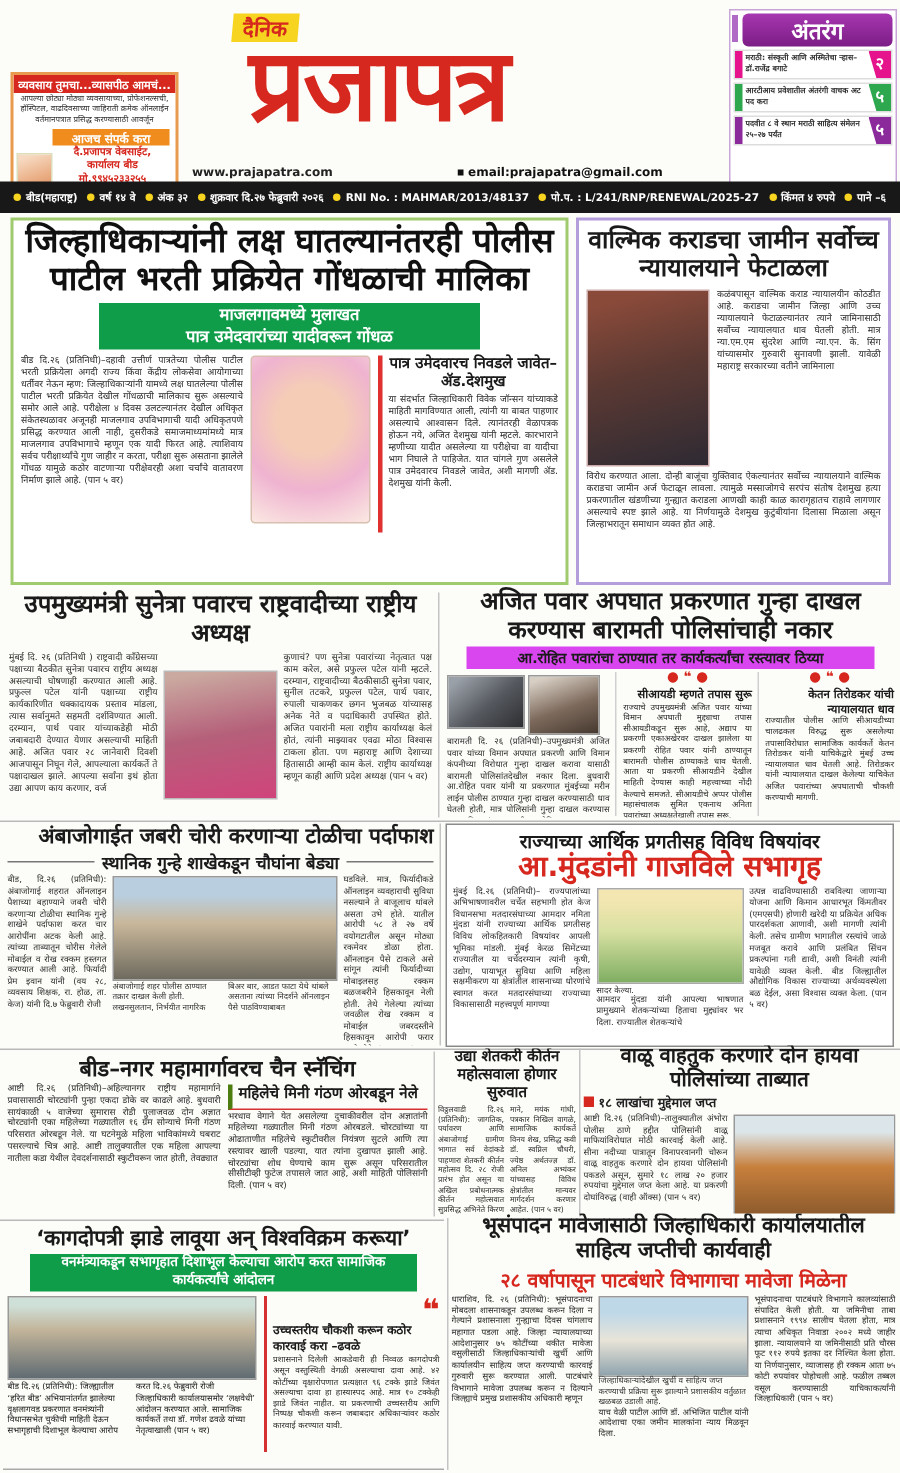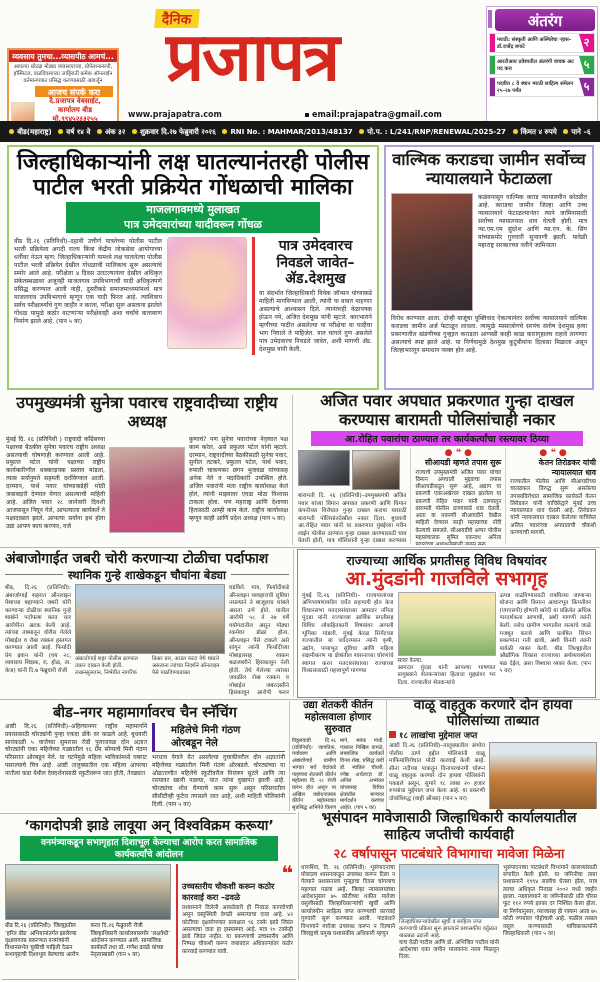--- a/index.html
+++ b/index.html
@@ -46,21 +46,21 @@
 
   
   .lead-article { left:7px; top:145px; width:372px; height:245px; border:2px solid #9fca6e; background:#fff; padding:3px 5px; }
   .lead-headline { font-size:22px; font-weight:900; text-align:center; line-height:1.12; color:#101010; }
   .green-box { width:254px; margin:3px auto 0; background:#0f9d4a; color:#fff; font-size:11px; font-weight:bold; text-align:center; line-height:1.3; padding:1px 20px; }
   .lead-body { display:flex; gap:5px; margin-top:4px; height:118px; }
   .lead-col1 { width:148px; font-size:6.1px; }
   .cartoon { width:80px; height:112px; border:1px solid #d8c0b0; border-radius:3px;
     background:radial-gradient(circle at 50% 38%,#f5cdb6 28%,#efb3d0 60%,#fbe9e2 100%); }
   .lead-col2 { flex:1; border-left:3px solid #e03131; padding-left:4px; }
-  .lead-col2-head { font-size:14px; font-weight:800; text-align:center; line-height:1.2; margin-bottom:2px; }
+  .lead-col2-head { font-size:10px; font-weight:800; text-align:center; line-height:1.2; margin-bottom:2px; }
   .lead-col2-body { font-size:6.1px; }
 
   .karad-article { left:384px; top:145px; width:210px; height:245px; border:2px solid #b39ddb; background:#fff; padding:4px 5px; }
   .karad-headline { font-size:16.5px; font-weight:900; text-align:center; line-height:1.15; }
   .karad-row { display:flex; gap:5px; margin-top:4px; }
   .karad-photo { width:82px; height:118px; border:1px solid #caa;
     background:linear-gradient(165deg,#8a4a3a 8%,#5d3a33 45%,#2e2a33 100%); }
   .karad-text { flex:1; font-size:6.05px; }
   .karad-below { margin-top:3px; font-size:6.05px; height:66px; }
 
@@ -80,21 +80,21 @@
   .mini-photos { display:flex; gap:2px; margin:2px 0; }
   .ph-crash { width:52px; height:36px; background:linear-gradient(140deg,#9aa0a8 10%,#55585e 55%,#2c2e31 100%); border:1px solid #999; }
   .ph-ajitman { width:48px; height:40px; background:linear-gradient(160deg,#d8cfc4 8%,#7d6a5c 55%,#45382f 100%); border:1px solid #999; }
   .qbox { width:92px; border-left:1px solid #cfcfcf; padding-left:4px; }
   .q-deco { text-align:center; color:#d6281e; font-size:9px; font-weight:bold; line-height:1; }
   .q-head { font-size:7.6px; font-weight:800; text-align:right; line-height:1.25; margin:1px 0; }
   .q-body { font-size:5.5px; }
 
   
   .chori-article { left:2px; top:549px; width:290px; height:148px; padding:1px 3px; }
-  .chori-headline { font-size:14px; font-weight:900; text-align:left; line-height:1.15; }
+  .chori-headline { font-size:14px; font-weight:900; text-align:right; line-height:1.15; }
   .rule-row { display:flex; align-items:center; gap:5px; margin:1px 0; }
   .rule-row .rl { flex:1; height:1px; background:#777; }
   .chori-sub { font-size:11.5px; font-weight:800; text-align:center; }
   .chori-body { display:flex; gap:4px; margin-top:2px; height:100px; }
   .chori-col1 { width:66px; font-size:5.7px; }
   .chori-mid { width:150px; }
   .chori-photo { width:150px; height:70px; border:1px solid #999;
     background:linear-gradient(180deg,#b9cede 18%,#c9b79a 45%,#6d6a5e 100%); }
   .chori-cap { font-size:5.4px; column-count:2; column-gap:4px; margin-top:1px; line-height:1.3; color:#333; }
   .chori-col2 { flex:1; font-size:5.7px; }
@@ -109,21 +109,21 @@
     background:linear-gradient(180deg,#f3e6b0 12%,#d8e0a2 45%,#7fae62 100%); }
   .mundada-cap { font-size:5.5px; color:#333; }
   .mundada-midtext { font-size:5.7px; }
 
   
   .chain-article { left:2px; top:701px; width:286px; height:110px; padding:0 3px; }
   .chain-headline { font-size:14.5px; font-weight:900; text-align:center; }
   .chain-body { display:flex; gap:5px; margin-top:2px; height:86px; }
   .chain-col1 { width:142px; font-size:5.9px; }
   .chain-col2 { flex:1; }
-  .gbox { border-left:3px solid #4c1d95; border-bottom:1px solid #d63131; padding:1px 16px 2px; font-size:10px; font-weight:800; line-height:1.25; margin-bottom:2px; }
+  .gbox { border-left:3px solid #4d7c0f; border-bottom:1px solid #d63131; padding:1px 4px 2px; font-size:10px; font-weight:800; line-height:1.25; margin-bottom:2px; }
   .chain-col2-body { font-size:5.9px; }
 
   .kirtan-article { left:292px; top:699px; width:92px; height:112px; }
   .kirtan-headline { font-size:10px; font-weight:900; text-align:center; line-height:1.2; }
   .kirtan-body { margin-top:2px; font-size:5.1px; column-count:2; column-gap:4px; height:82px; }
 
   .valu-article { left:389px; top:697px; width:208px; height:112px; }
   .valu-headline { font-size:13.5px; font-weight:900; text-align:center; line-height:1.15; }
   .valu-sub { font-size:8.5px; font-weight:800; color:#222; margin:1px 0 2px; }
   .red-sq { display:inline-block; width:7px; height:7px; background:#d6281e; margin-right:3px; }

